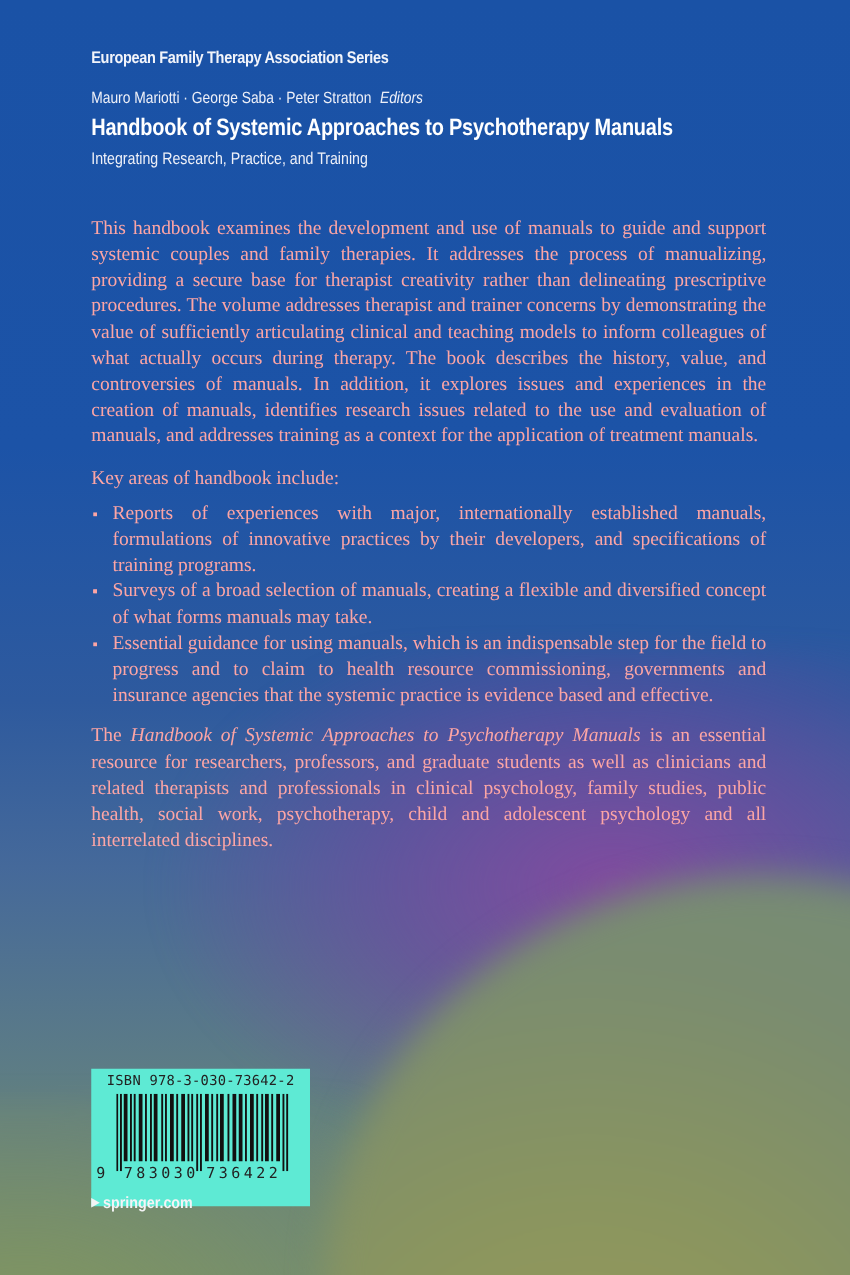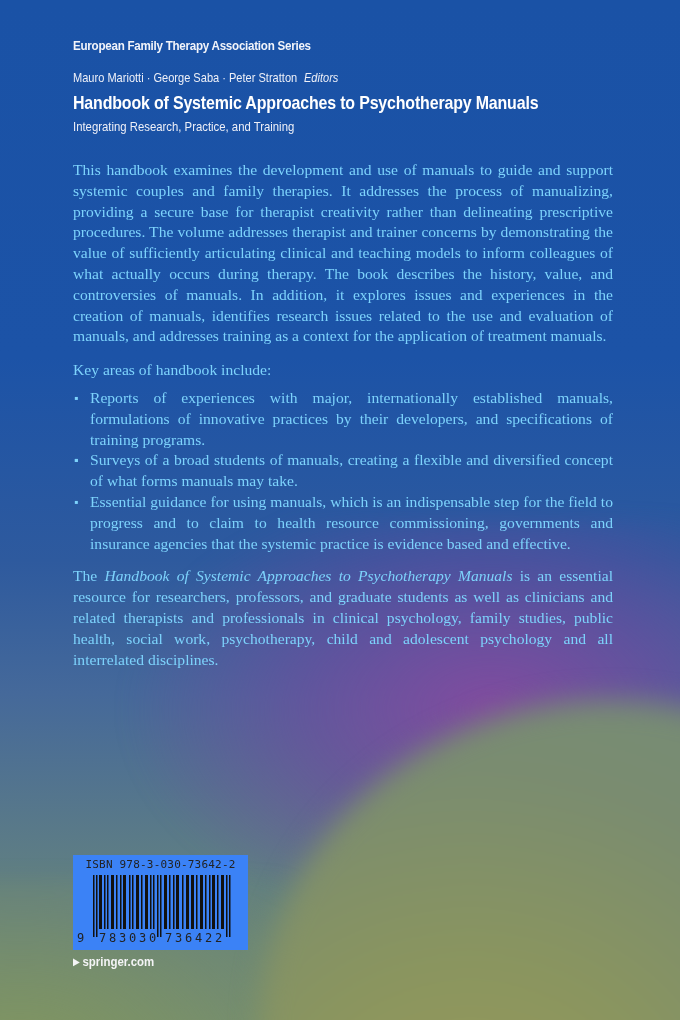--- a/index.html
+++ b/index.html
@@ -43,34 +43,34 @@
   .editors .role { font-style:italic; margin-left:8px; }
   .title {
     position:absolute; left:73px; top:92px; font-size:19px; font-weight:bold; color:#ffffff;
     transform:scaleX(0.84); transform-origin:left top; white-space:nowrap; letter-spacing:-0.2px;
   }
   .subtitle {
     position:absolute; left:73px; top:119px; font-size:13.5px; color:#eef0f8;
     transform:scaleX(0.84); transform-origin:left top; white-space:nowrap;
   }
   .body-text {
-    position:absolute; left:73px; top:160px; width:540px; font-size:15.6px; line-height:20.8px;
-    color:#7dd3fc; text-align:justify;
+    position:absolute; left:73px; top:173px; width:540px; font-size:15.6px; line-height:20.8px;
+    color:#fca5a5; text-align:justify;
   }
   .body-text p { margin:0; }
   .body-text .p1 { margin-bottom:13px; }
   .body-text .p2 { margin-bottom:7px; }
   ul.coverage { list-style:none; margin:0 0 12px 0; padding:0; }
   ul.coverage li { position:relative; padding-left:17px; }
   ul.coverage li .bullet {
     position:absolute; left:1px; top:0; font-size:12px;
   }
   .barcode-box {
-    position:absolute; left:73px; top:855px; width:175px; height:95px;
-    background:#3b82f6;
+    position:absolute; left:73px; top:855px; width:175px; height:110px;
+    background:#5eead4;
   }
   .isbn-text {
     position:absolute; left:0; right:0; top:3px; text-align:center;
     font-family:"DejaVu Sans Mono","Liberation Mono",monospace; font-size:11px; color:#222;
     letter-spacing:0.2px;
   }
   .bars { position:absolute; left:20px; top:20px; width:140px; height:62px; }
   .bar-digits {
     position:absolute; left:4px; top:76px; width:170px;
     font-family:"DejaVu Sans Mono","Liberation Mono",monospace; font-size:12px; color:#222;
@@ -101,21 +101,21 @@
 
   <div class="title sans">Handbook of Systemic Approaches to Psychotherapy Manuals</div>
   <div class="subtitle sans">Integrating Research, Practice, and Training</div>
 
   <div class="body-text">
     <p class="p1">This handbook examines the development and use of manuals to guide and support systemic couples and family therapies. It addresses the process of manualizing, providing a secure base for therapist creativity rather than delineating prescriptive procedures. The volume addresses therapist and trainer concerns by demonstrating the value of sufficiently articulating clinical and teaching models to inform colleagues of what actually occurs during therapy. The book describes the history, value, and controversies of manuals. In addition, it explores issues and experiences in the creation of manuals, identifies research issues related to the use and evaluation of manuals, and addresses training as a context for the application of treatment manuals.</p>
     <p class="p2">Key areas of handbook include:</p>
     <ul class="coverage">
       <li><span class="bullet">▪</span><span>Reports of experiences with major, internationally established manuals, formulations of innovative practices by their developers, and specifications of training programs.</span></li>
       <li><span class="bullet">▪</span></li>
-      <li><span class="bullet">▪</span><span>Surveys of a broad students of manuals, creating a flexible and diversified concept of what forms manuals may take.</span></li>
+      <li><span class="bullet">▪</span><span>Surveys of a broad selection of manuals, creating a flexible and diversified concept of what forms manuals may take.</span></li>
       <li><span class="bullet">▪</span><span>Essential guidance for using manuals, which is an indispensable step for the field to progress and to claim to health resource commissioning, governments and insurance agencies that the systemic practice is evidence based and effective.</span></li>
     </ul>
     <p><span>The </span><em>Handbook of Systemic Approaches to Psychotherapy Manuals</em><span> is an essential resource for researchers, professors, and graduate students as well as clinicians and related therapists and professionals in clinical psychology, family studies, public health, social work, psychotherapy, child and adolescent psychology and all interrelated disciplines.</span></p>
   </div>
 
   <div class="barcode-box">
     <div class="isbn-text">ISBN 978-3-030-73642-2</div>
     <svg class="bars" viewBox="0 0 140 62" preserveAspectRatio="none">
       <g fill="#111">
         <rect x="0" y="0" width="1.5" height="62"></rect>

